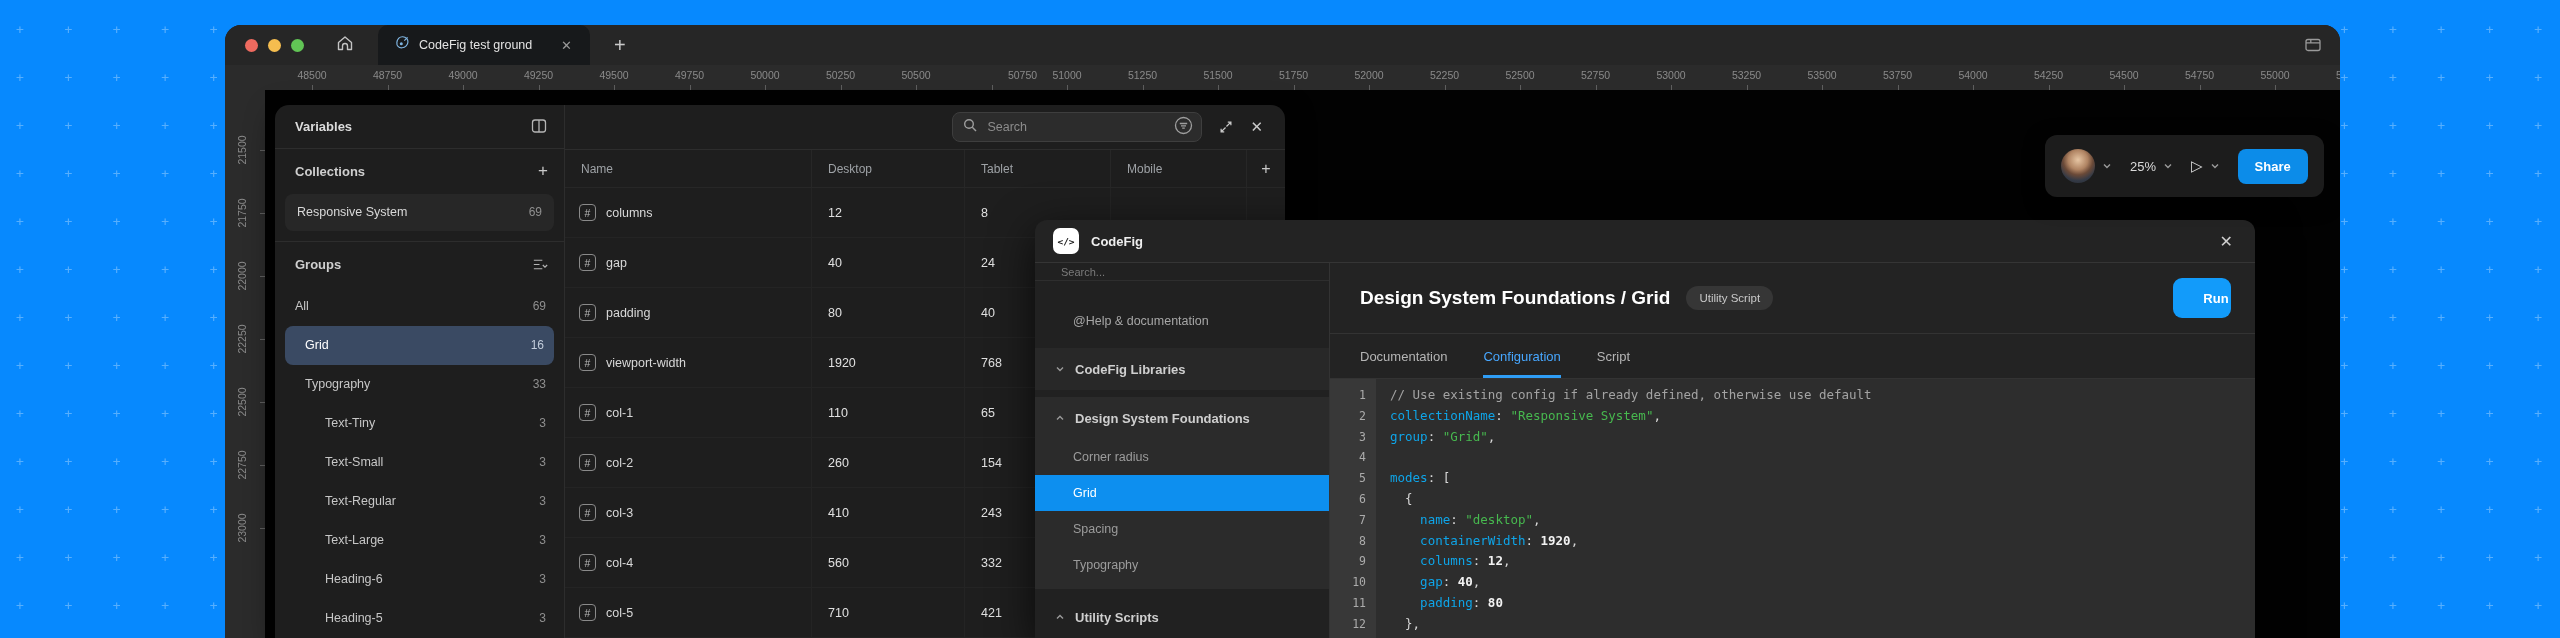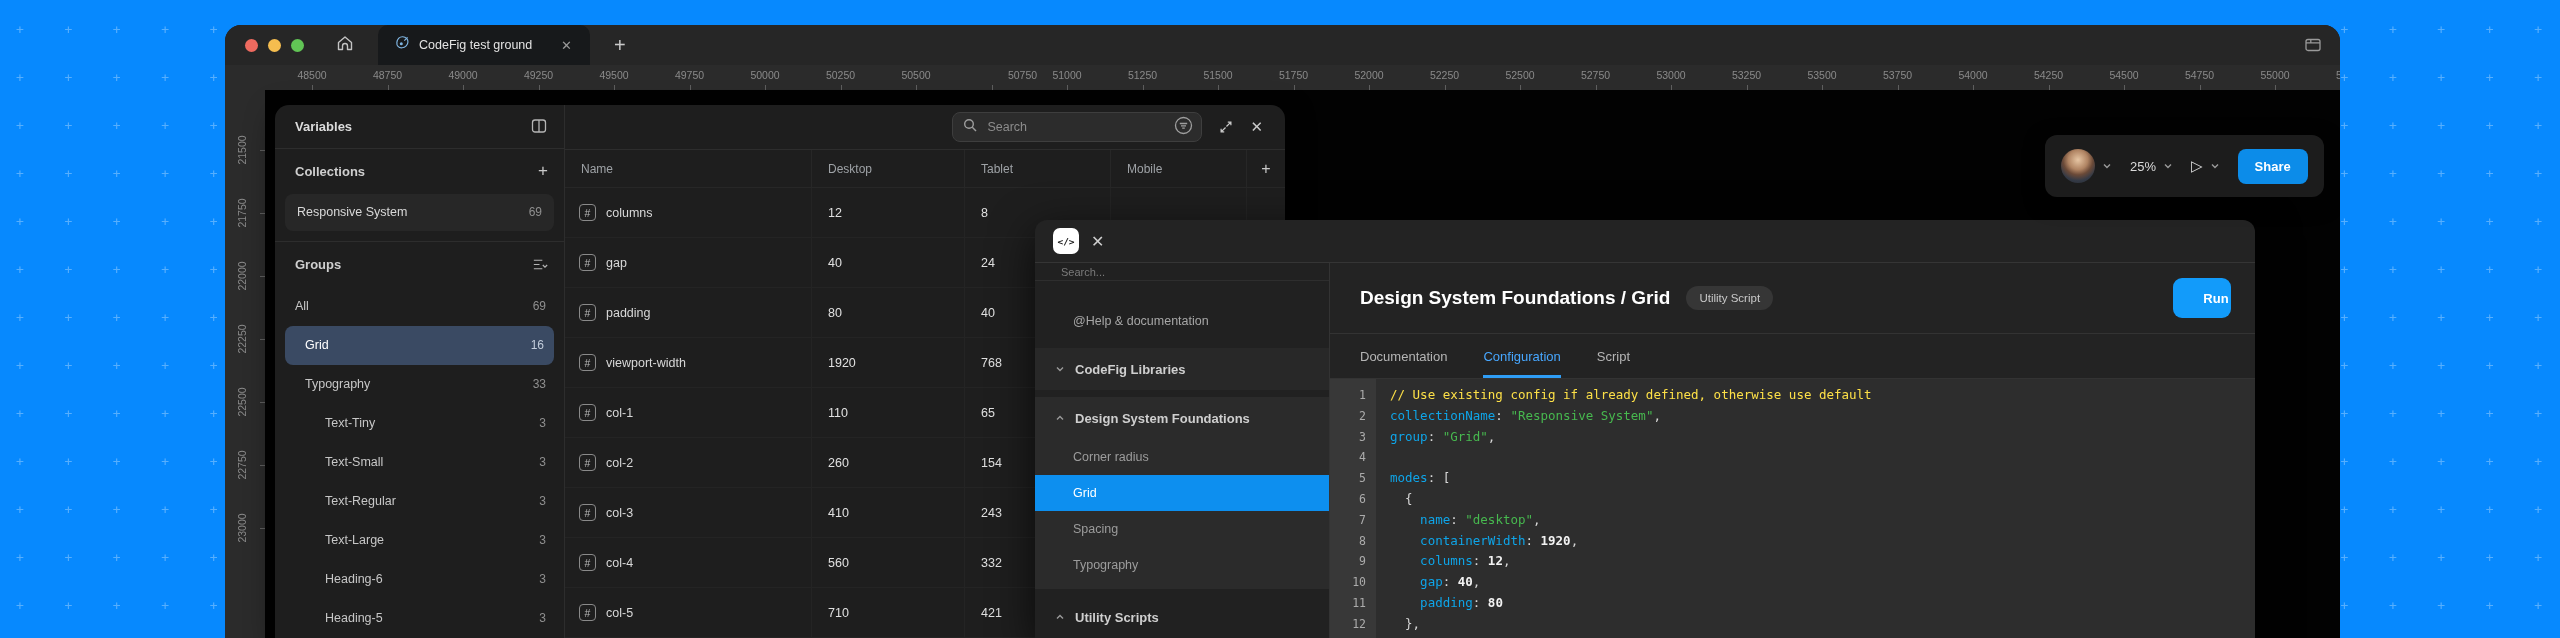--- a/index.html
+++ b/index.html
@@ -109,21 +109,21 @@
   .pg-spacer{flex:1;}
   .pg-run{width:58px;height:40px;background:#129BFA;border-radius:9px;display:flex;align-items:center;
           justify-content:center;font-size:13px;font-weight:600;color:#FFFFFF;padding-left:28px;}
   .pg-tabs{height:45px;border-bottom:1px solid #333333;display:flex;gap:36px;padding-left:30px;}
   .pg-tab{display:flex;align-items:center;font-size:13px;color:#B5B5B5;border-bottom:3px solid transparent;padding-top:3px;}
   .pg-tab.active{color:#47A7FF;border-bottom-color:#2F9DF5;}
   .pg-code{flex:1;display:flex;min-height:0;font-family:"DejaVu Sans Mono",monospace;font-size:12.5px;line-height:20.8px;}
   .pg-gutter{width:46px;background:#383838;color:#ABABAB;font-size:11.5px;text-align:right;
              padding:6px 10px 0 0;overflow:hidden;}
   .pg-lines{flex:1;background:#2D2D2D;padding:6px 0 0 14px;white-space:pre;overflow:hidden;color:#D8D8D8;}
-  .tk-cm{color:#fde047;}
+  .tk-cm{color:#a3a3a3;}
   .tk-key{color:#0ea5e9;}
   .tk-str{color:#47B94F;}
   .tk-num{color:#F2F2F2;font-weight:bold;}
   .tk-pun,.tk-pln{color:#D8D8D8;}
 
   
   .fl-toolbar{position:absolute;left:1780px;top:45px;height:62px;display:flex;align-items:center;gap:18px;
               padding:0 16px;background:#1C1C1C;border-radius:12px;box-shadow:0 6px 20px rgba(0,0,0,.5);}
   .avatar{width:34px;height:34px;border-radius:50%;
           background:radial-gradient(circle at 50% 32%,#E6C5A3 0%,#B08463 34%,#6B4A38 52%,#343A46 72%,#23262C 100%);}
@@ -458,20 +458,21 @@
                   <div class="vt-cell"></div>
                 </div>
               </div>
           </div>
         </div>
       </div>
 
       <div class="plugin">
         <div class="pg-titlebar">
           <span class="pg-logo">&lt;/&gt;</span>
+          <span class="pg-title">CodeFig</span>
           <span class="pg-close">✕</span>
         </div>
         <div class="pg-body">
           <div class="pg-side">
             <div class="pg-search">
               <input placeholder="Search..." style="">
             </div>
             <div class="pg-nav">
                 <div class="pg-item">@Help &amp; documentation</div>
                 <div class="pg-group collapsed empty">

